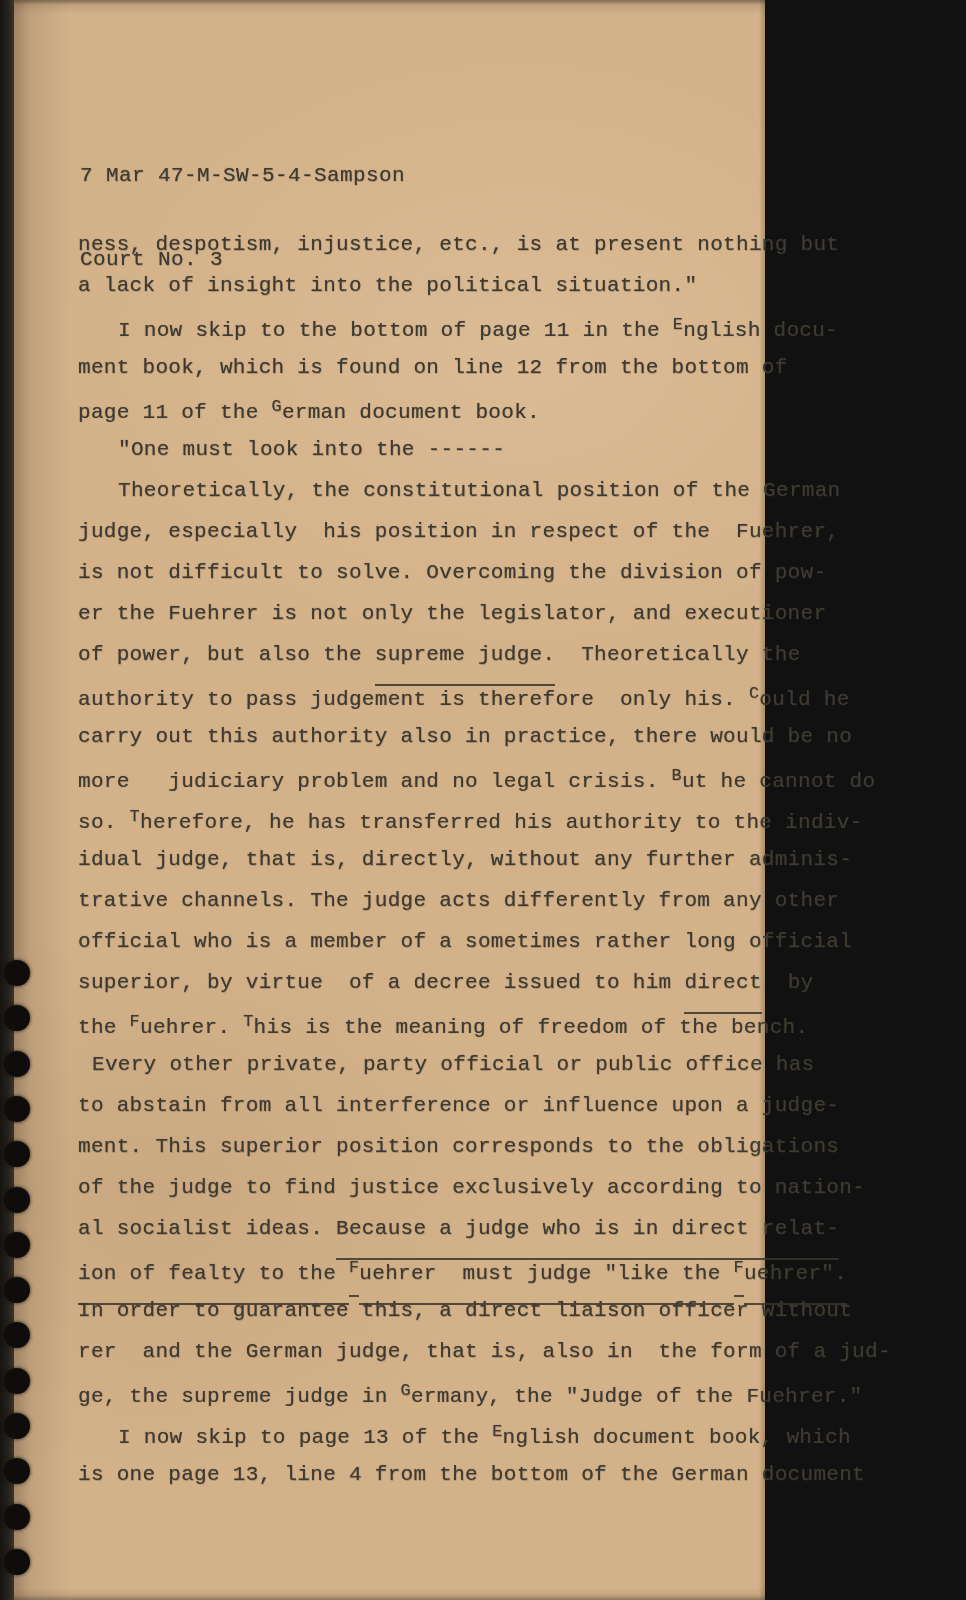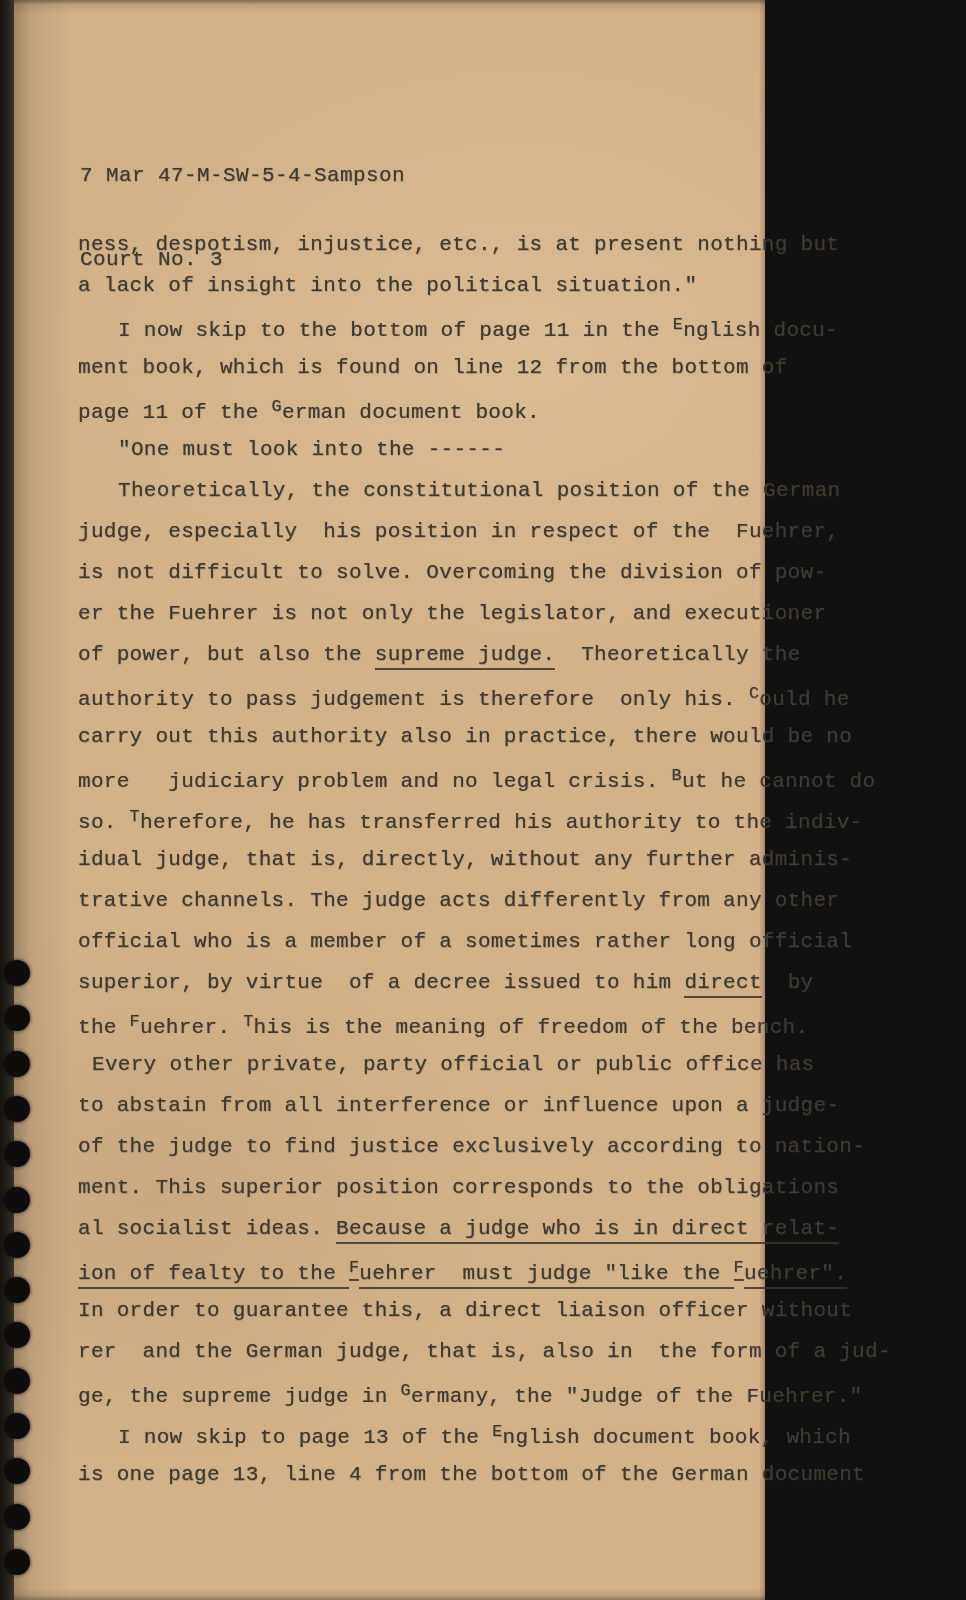--- a/index.html
+++ b/index.html
@@ -42,21 +42,21 @@
     font-size:21px;line-height:28px;letter-spacing:0.4px;
     white-space:pre;
   }
   .body-text{
     position:absolute;left:78px;top:233px;width:830px;
     font-size:21px;letter-spacing:0.3px;
   }
   .line{height:41px;white-space:pre;}
   .ind1{padding-left:14px;}
   .ind2{padding-left:40px;}
-  .u{border-bottom:2px solid rgba(58,53,44,0.85);padding-bottom:2px;}
+  .u{border-bottom:2px solid rgba(58,53,44,0.85);padding-bottom:18px;}
   .sup{font-size:0.8em;vertical-align:0.4em;}
   .ink{
     text-shadow:0 0 1px rgba(62,58,49,0.55), 0.5px 0.5px 0 rgba(62,58,49,0.22);
   }
   .page-number{
     position:absolute;left:424px;top:1610px;
     font-size:24px;letter-spacing:1px;
   }
 </style>
 </head>
@@ -87,22 +87,22 @@
       <div class="line"><span>carry out this authority also in practice, there would be no</span></div>
       <div class="line"><span>more   judiciary problem and no legal crisis. </span><span class="sup">B</span><span>ut he cannot do</span></div>
       <div class="line"><span>so. </span><span class="sup">T</span><span>herefore, he has transferred his authority to the indiv-</span></div>
       <div class="line"><span>idual judge, that is, directly, without any further adminis-</span></div>
       <div class="line"><span>trative channels. The judge acts differently from any other</span></div>
       <div class="line"><span>official who is a member of a sometimes rather long official</span></div>
       <div class="line"><span>superior, by virtue  of a decree issued to him </span><span class="u">direct</span><span>  by</span></div>
       <div class="line"><span>the </span><span class="sup">F</span><span>uehrer. </span><span class="sup">T</span><span>his is the meaning of freedom of the bench.</span></div>
       <div class="line ind1"><span>Every other private, party official or public office has</span></div>
       <div class="line"><span>to abstain from all interference or influence upon a judge-</span></div>
+      <div class="line"><span>ment. This superior position corresponds to the obligations</span></div>
       <div class="line"><span>of the judge to find justice exclusively according to nation-</span></div>
-      <div class="line"><span>ment. This superior position corresponds to the obligations</span></div>
       <div class="line"><span>al socialist ideas. </span><span class="u">Because a judge who is in direct relat-</span></div>
       <div class="line"><span class="u">ion of fealty to the </span><span class="u sup">F</span><span class="u">uehrer  must judge "like the </span><span class="u sup">F</span><span class="u">uehrer".</span></div>
       <div class="line"><span>In order to guarantee this, a direct liaison officer without</span></div>
       <div class="line"><span>rer  and the German judge, that is, also in  the form of a jud-</span></div>
       <div class="line"><span>ge, the supreme judge in </span><span class="sup">G</span><span>ermany, the "Judge of the Fuehrer."</span></div>
       <div class="line ind2"><span>I now skip to page 13 of the </span><span class="sup">E</span><span>nglish document book, which</span></div>
       <div class="line"><span>is one page 13, line 4 from the bottom of the German document</span></div>
     </div>
 
   <div class="page-number ink">234</div>

